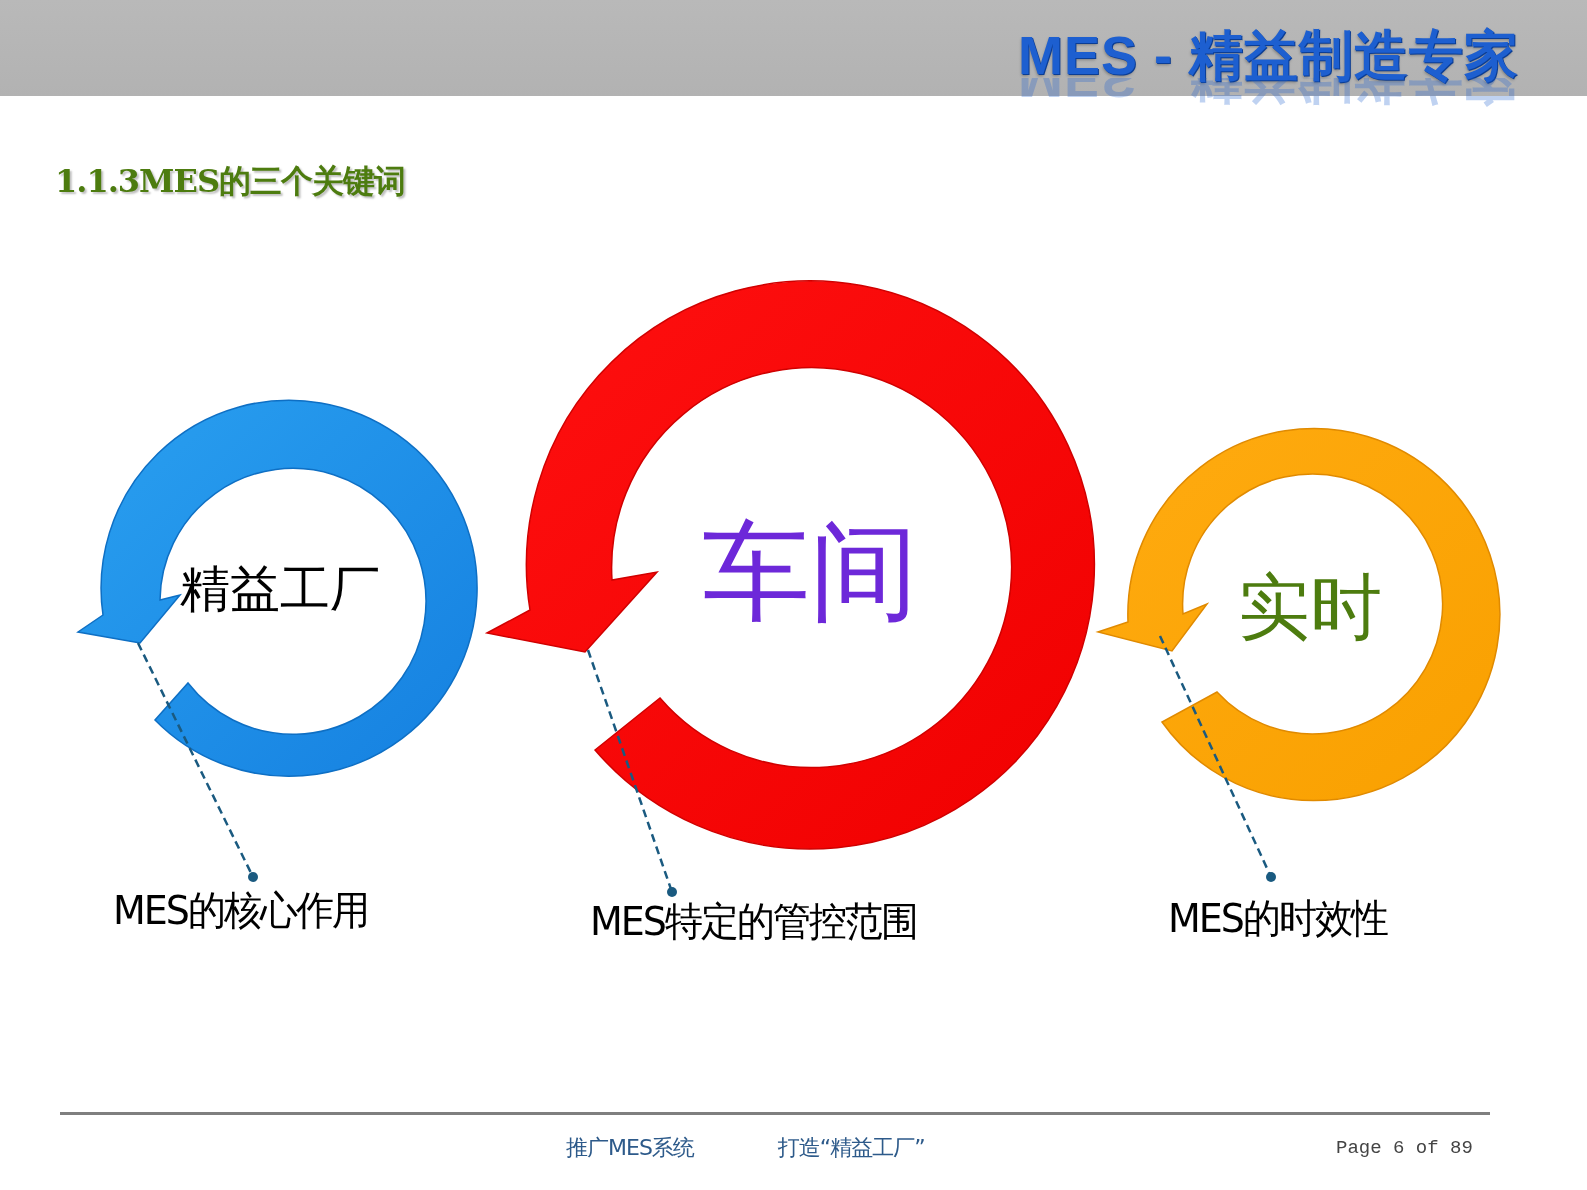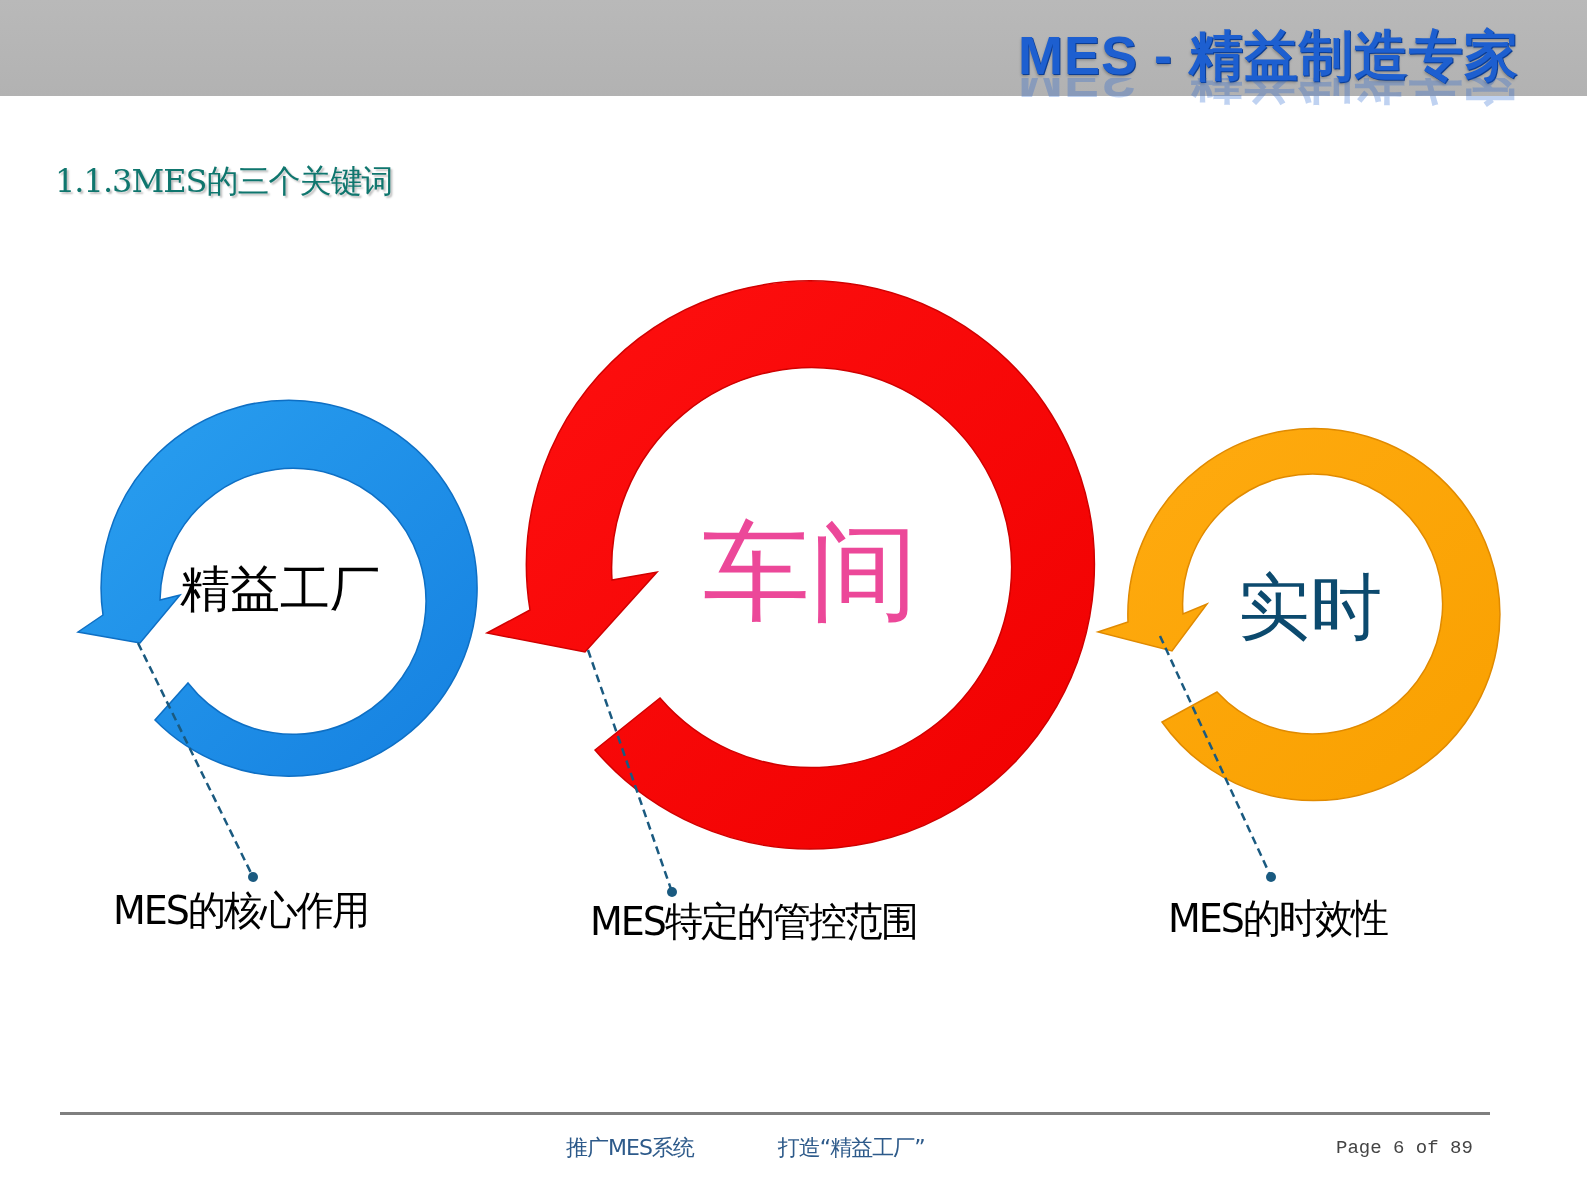--- a/index.html
+++ b/index.html
@@ -1,20 +1,20 @@
 <!DOCTYPE html>
 <html><head>
 <meta charset="utf-8">
 <style>
   html, body { margin:0; padding:0; }
   body { width:1587px; height:1190px; position:relative; background:#ffffff; overflow:hidden; font-family:"DejaVu Sans", sans-serif; }
   .header { position:absolute; left:0; top:0; width:1587px; height:96px; background:linear-gradient(#b9b9b9,#b2b2b2); }
   .brand { position:absolute; right:68px; top:24px; font-family:"Liberation Sans", sans-serif; font-weight:bold; font-size:54px; letter-spacing:1px; color:#1d5fd0; text-shadow:1px 1px 0 #0b3d94, 0 2px 3px rgba(0,0,0,0.3); line-height:62px; }
   .brand-reflect { position:absolute; right:68px; top:78px; font-family:"Liberation Sans", sans-serif; font-weight:bold; font-size:54px; letter-spacing:1px; color:#1d5fd0; opacity:0.28; transform:scaleY(-1); line-height:62px; height:32px; overflow:hidden; }
-  .section-title { position:absolute; left:55px; top:160px; font-family:"DejaVu Serif", serif; font-weight:normal; font-size:32px; color:#0f766e; text-shadow:2px 2px 2px rgba(0,0,0,0.25); letter-spacing:-1px; }
+  .section-title { position:absolute; left:55px; top:160px; font-family:"DejaVu Serif", serif; font-weight:bold; font-size:32px; color:#4d7c0f; text-shadow:2px 2px 2px rgba(0,0,0,0.25); letter-spacing:-1px; }
   svg.diagram { position:absolute; left:0; top:0; }
   .ring-label { position:absolute; font-family:"DejaVu Sans", sans-serif; white-space:nowrap; }
   .caption { position:absolute; font-family:"DejaVu Sans", sans-serif; font-size:38px; color:#000; white-space:nowrap; letter-spacing:-2px; transform:scaleY(1.05); }
   .footer-line { position:absolute; left:60px; top:1112px; width:1430px; height:3px; background:#7f7f7f; }
   .footer-slogan { position:absolute; left:566px; top:1133px; font-family:"DejaVu Sans", sans-serif; font-size:22px; color:#2d5a8a; letter-spacing:-1px; }
   .footer-slogan span { margin-right:84px; }
   .footer-page { position:absolute; left:1336px; top:1137px; font-family:Liberation Mono, monospace; font-size:19px; color:#444; }
 </style>
 </head>
 <body>
@@ -80,22 +80,22 @@
     <line x1="588" y1="650" x2="672" y2="892" stroke="#1a5a80" stroke-width="2.5" stroke-dasharray="8,5"></line>
     <circle cx="672" cy="892" r="5" fill="#1a5a80"></circle>
   </g>
   <g>
     <line x1="1160" y1="636" x2="1271" y2="877" stroke="#1a5a80" stroke-width="2.5" stroke-dasharray="8,5"></line>
     <circle cx="1271" cy="877" r="5" fill="#1a5a80"></circle>
   </g>
 </svg>
 
 <div class="ring-label" style="left:180px; top:556px; font-size:50px; color:#000;">精益工厂</div>
-<div class="ring-label" style="left:702px; top:500px; font-size:108px; color:#ec4899;">车间</div>
-<div class="ring-label" style="left:1238px; top:560px; font-size:72px; color:#0c4a6e;">实时</div>
+<div class="ring-label" style="left:702px; top:500px; font-size:108px; color:#6d28d9;">车间</div>
+<div class="ring-label" style="left:1238px; top:560px; font-size:72px; color:#4d7c0f;">实时</div>
 
 <div class="caption" style="left:113px; top:885px;">MES的核心作用</div>
 <div class="caption" style="left:590px; top:896px;">MES特定的管控范围</div>
 <div class="caption" style="left:1168px; top:893px;">MES的时效性</div>
 
 <div class="footer-line"></div>
 <div class="footer-slogan">
   <span>推广MES系统</span><span style="margin-right:0">打造“精益工厂”</span>
 </div>
 <div class="footer-page">Page 6 of  89</div>

